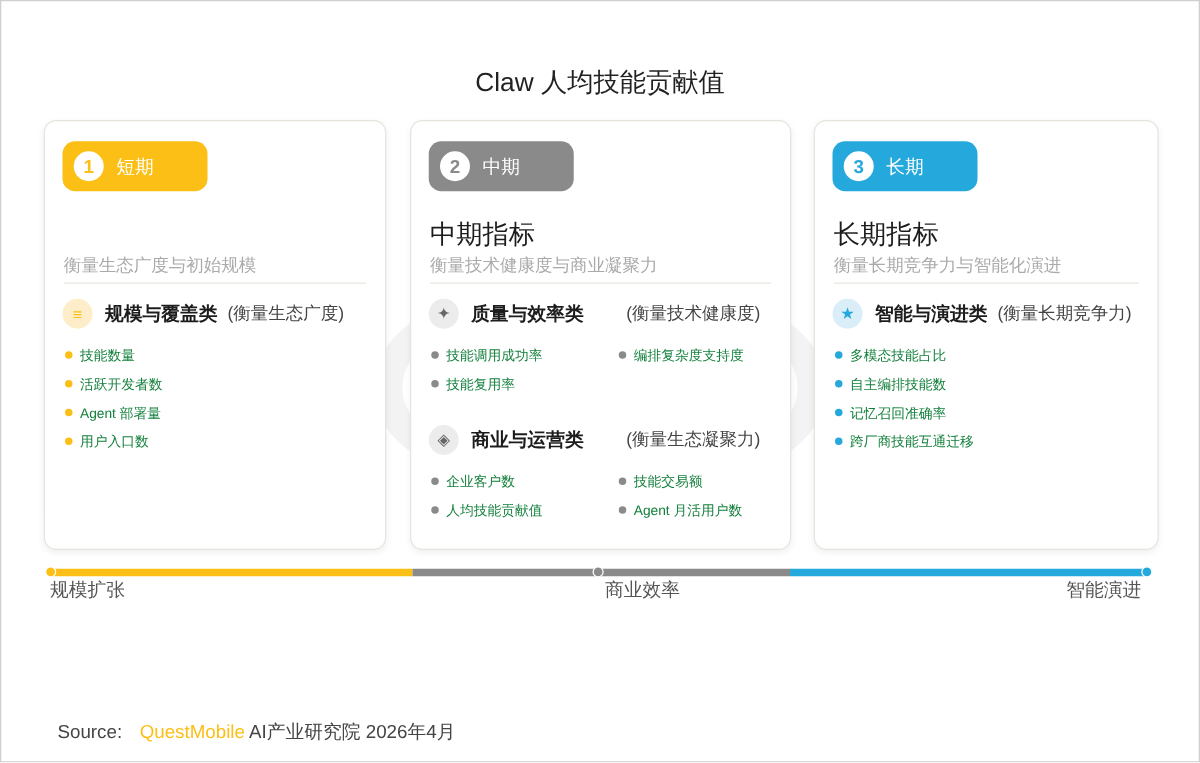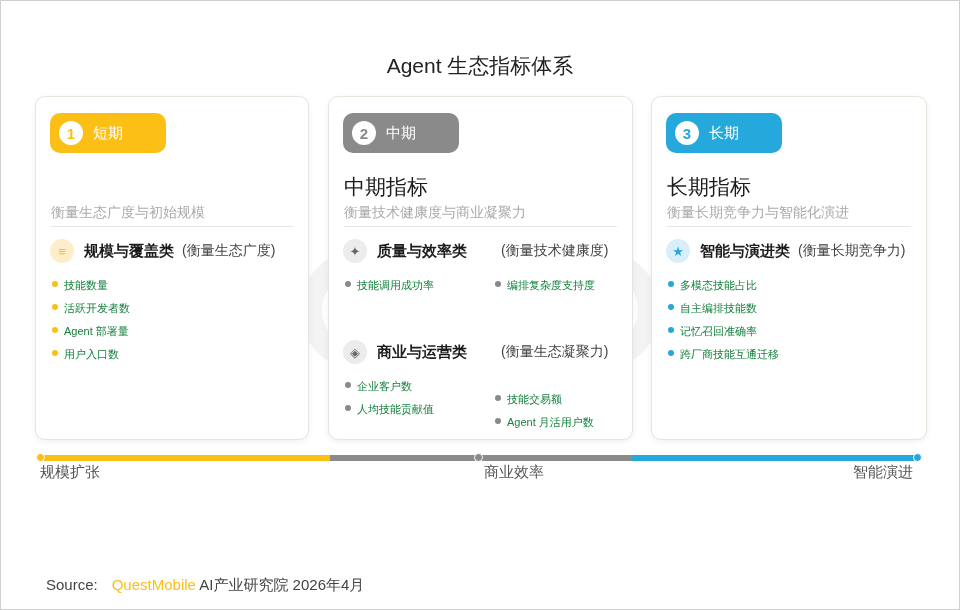--- a/index.html
+++ b/index.html
@@ -75,21 +75,21 @@
   .tl1 { left: 40px; } .tl2 { left: 447px; margin-left: 37px; } .tl3 { left: 853px; }
   .source { position: absolute; left: 46px; top: 576px; font-size: 15px; color: #444; z-index: 2; }
   .source .brand { color: #fbbf16; margin-left: 14px; }
 </style>
 </head>
 <body>
 
 <div class="frame"></div>
 <div class="watermark"></div>
 
-<div class="title">Agent 生态指标体系</div>
+<div class="title">Claw 人均技能贡献值</div>
 
 <div class="card c1">
   <div class="pill">
     <span class="num">1</span>
     <span class="plabel">短期</span>
   </div>
   <div class="subtitle">衡量生态广度与初始规模</div>
   <div class="divider"></div>
   <div class="cat" style="top:141px;">
     <span class="cicon">≡</span>
@@ -112,34 +112,35 @@
   <div class="heading">中期指标</div>
   <div class="subtitle">衡量技术健康度与商业凝聚力</div>
   <div class="divider"></div>
   <div class="cat" style="top:141px;">
     <span class="cicon">✦</span>
     <span class="cname">质量与效率类</span>
     <span class="cnote" style="margin-left:34px;">(衡量技术健康度)</span>
   </div>
   <ul class="items" style="left:16px; top:177px;">
     <li>技能调用成功率</li>
+    <li>技能复用率</li>
   </ul>
   <ul class="items" style="left:166px; top:177px;">
     <li>编排复杂度支持度</li>
   </ul>
   <div class="cat" style="top:242px;">
     <span class="cicon">◈</span>
     <span class="cname">商业与运营类</span>
     <span class="cnote" style="margin-left:34px;">(衡量生态凝聚力)</span>
   </div>
   <ul class="items" style="left:16px; top:278px;font-family:Liberation Serif, serif;">
     <li>企业客户数</li>
     <li>人均技能贡献值</li>
   </ul>
-  <ul class="items" style="left:166px; top:278px;margin-top:13px;">
+  <ul class="items" style="left:166px; top:278px;">
     <li>技能交易额</li>
     <li>Agent 月活用户数</li>
   </ul>
 </div>
 
 <div class="card c3">
   <div class="pill">
     <span class="num">3</span>
     <span class="plabel">长期</span>
   </div>

